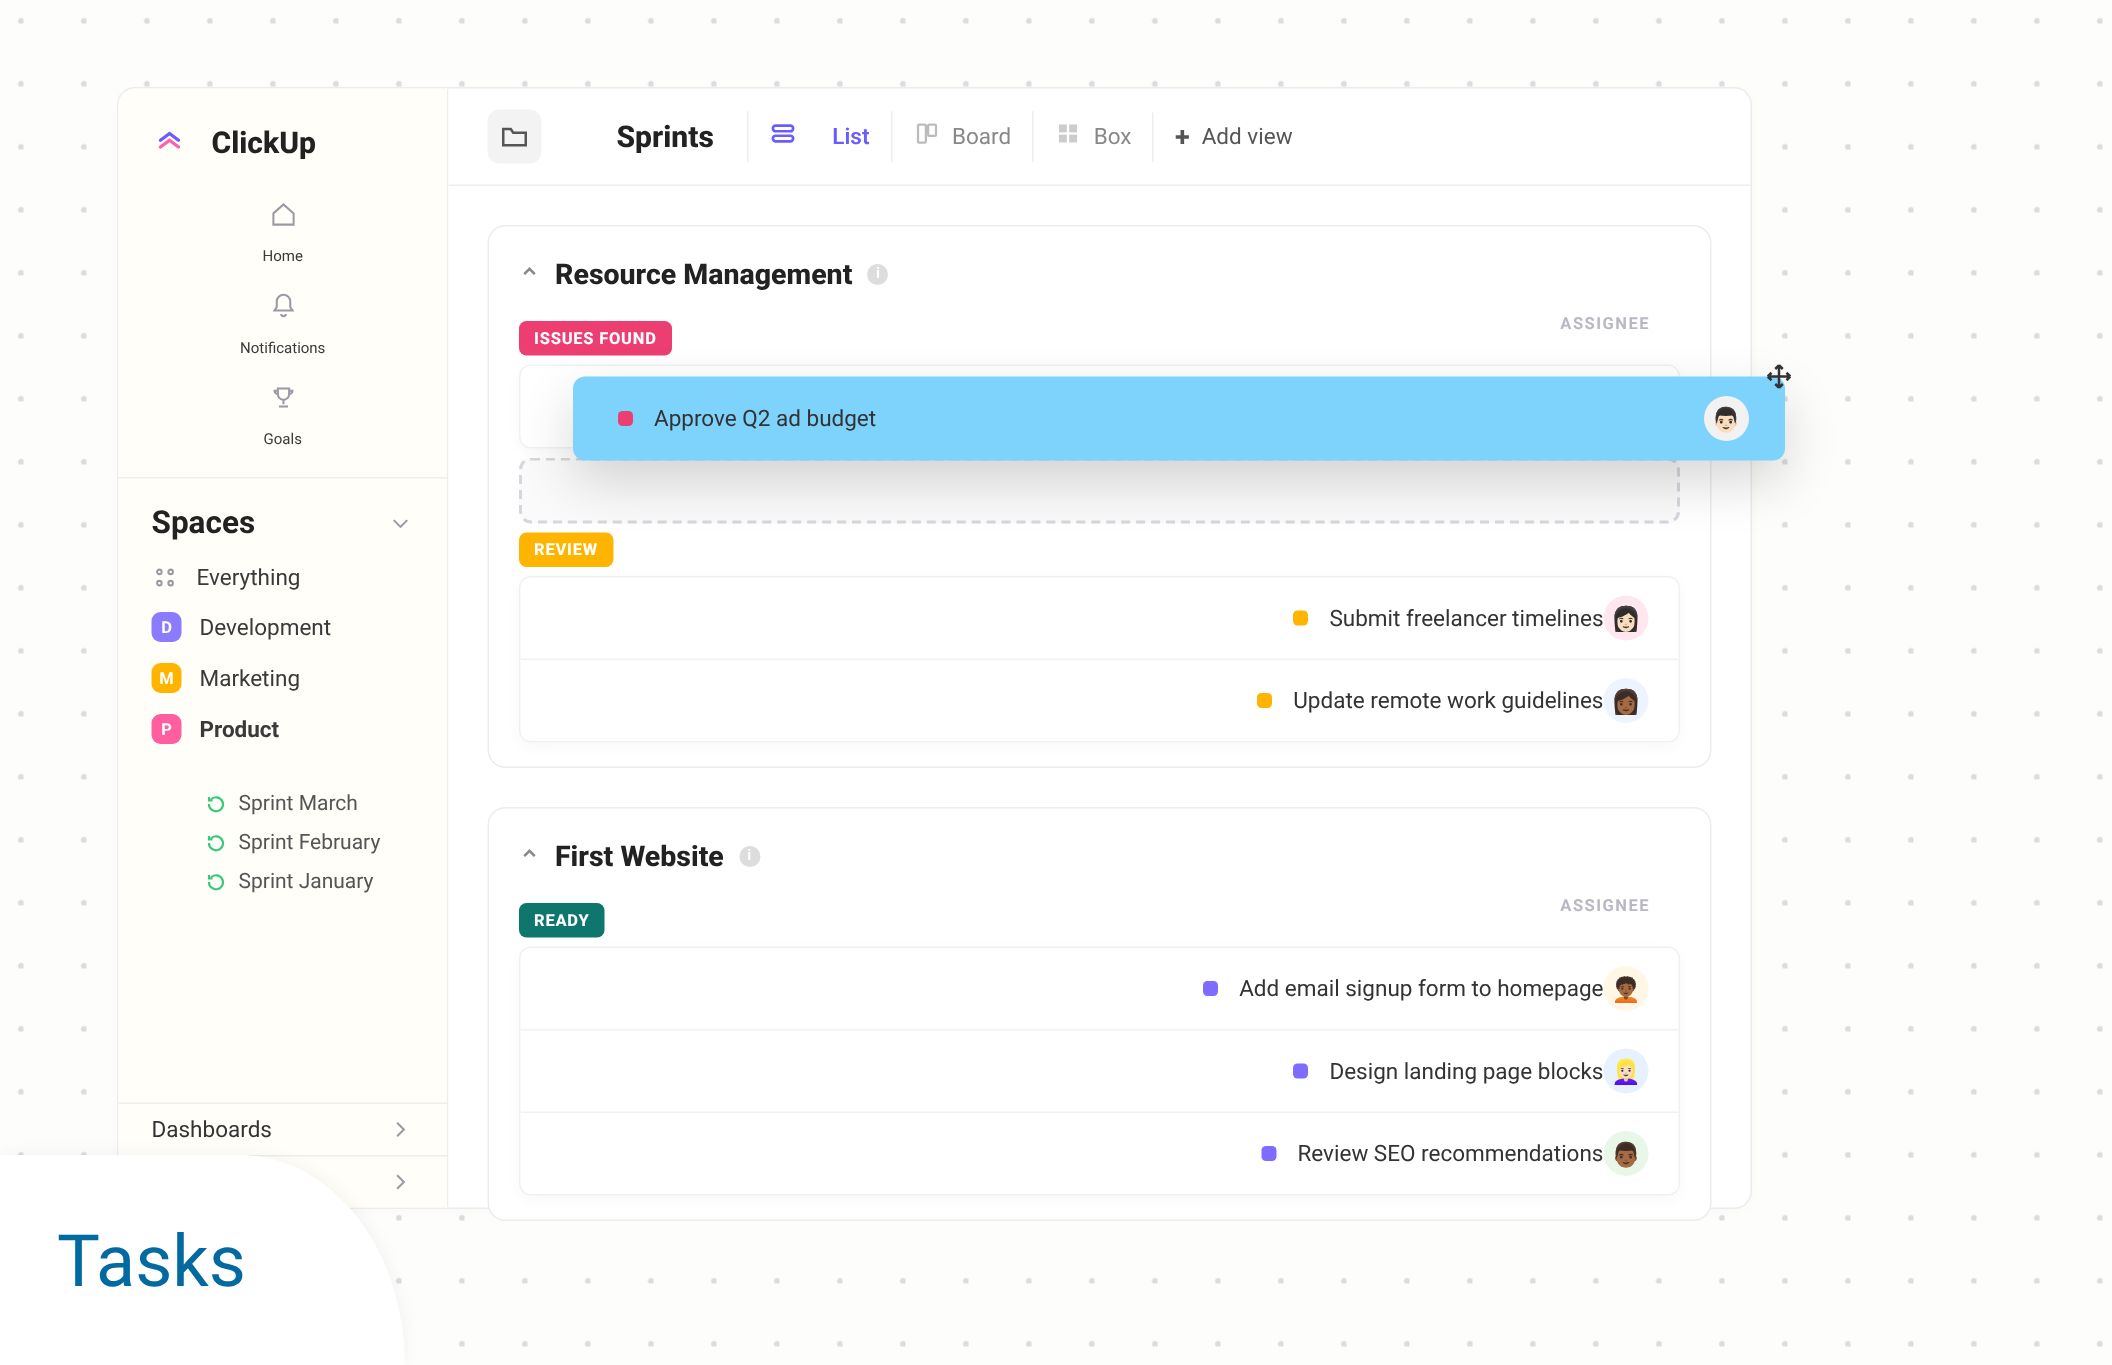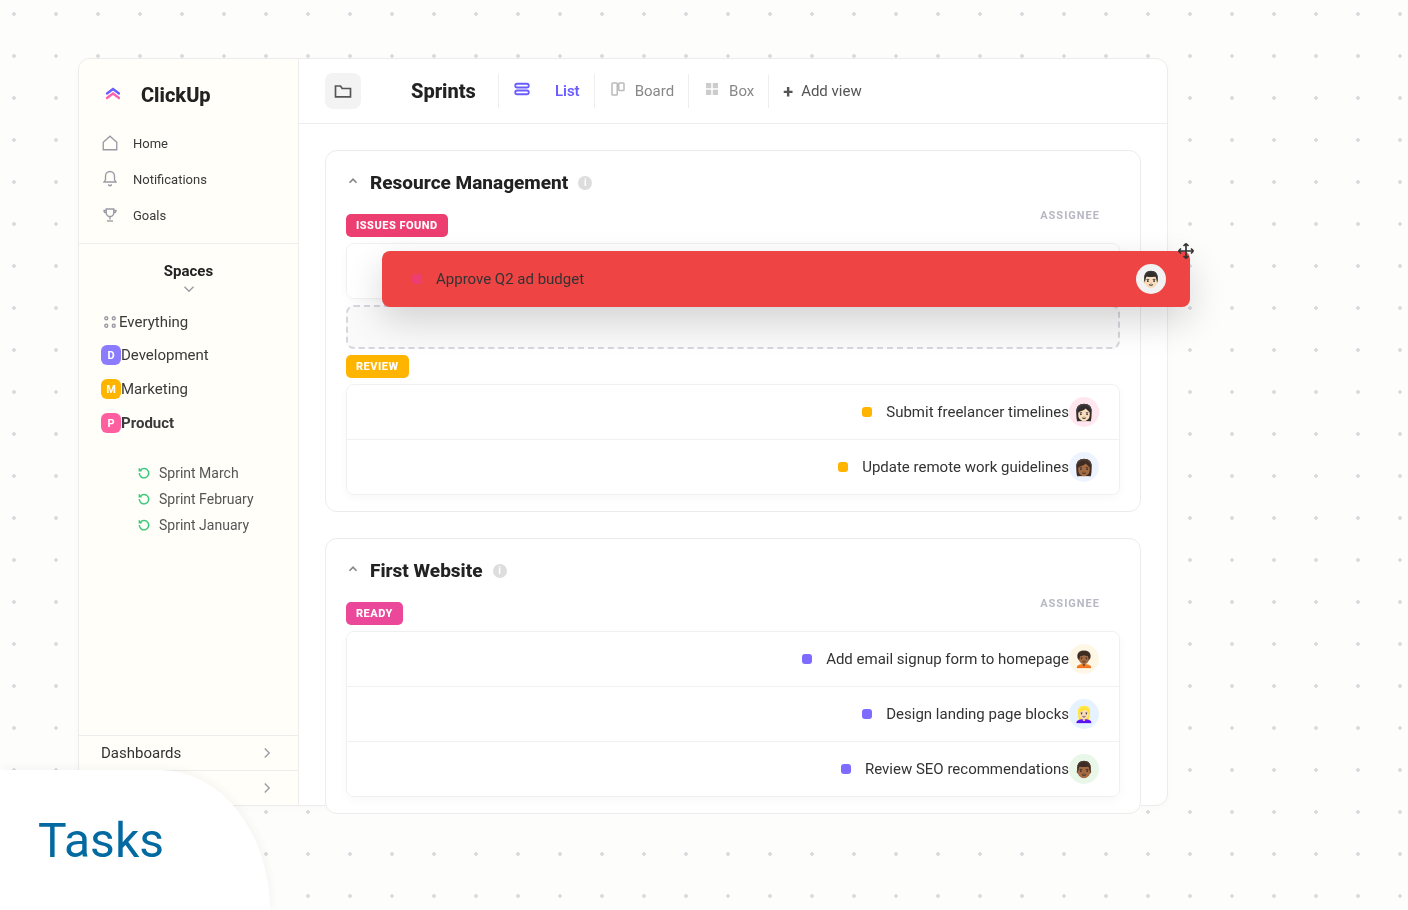--- a/index.html
+++ b/index.html
@@ -33,31 +33,31 @@
     padding: 24px 0 0 0;
     display: flex;
     flex-direction: column;
   }
   .brand { display: flex; align-items: center; gap: 16px; padding: 0 22px 18px 22px; }
   .brand svg { width: 24px; height: 24px; }
   .brand-text { font-weight: 800; font-size: 20px; color: #222; }
   .nav-item {
     display: flex; align-items: center; gap: 14px;
     padding: 9px 22px;
-    font-size: 13px; color: #3a3a3a; cursor: pointer;
+    font-size: 10px; color: #3a3a3a; cursor: pointer; flex-direction: column;
   }
   .nav-icon { width: 18px; height: 18px; color: #9a9aa5; display:flex; align-items:center; justify-content:center; }
   .nav-icon svg { width: 18px; height: 18px; stroke: currentColor; fill: none; stroke-width: 1.8; }
   .sep { height: 1px; background: #eee; margin: 10px 0; }
   .spaces-header {
     display:flex; align-items:center; justify-content:space-between;
-    padding: 8px 22px; font-weight:700; color:#222; font-size:15px;flex-direction:column;
+    padding: 8px 22px; font-weight:700; color:#222; font-size:21px;
   }
   .space-item {
-    display:flex; align-items:center; 
+    display:flex; align-items:center; gap:12px;
     padding: 7px 22px; font-size:15px; color:#3a3a3a; cursor:pointer;
   }
   .space-badge { width:20px; height:20px; border-radius:6px; display:flex; align-items:center; justify-content:center; font-size:11px; font-weight:700; color:#fff; }
   .subitems { padding-left: 58px; margin-top: 20px; }
   .subitem { display:flex; align-items:center; gap:8px; padding:5px 0; font-size:14px; color:#555; cursor:pointer;}
   .subitem svg { width:14px; height:14px; }
   .bottom-item {
     display:flex; align-items:center; justify-content:space-between;
     padding:8px 22px; font-size:15px; color:#333; border-top:1px solid #eee; cursor:pointer;
   }
@@ -90,21 +90,21 @@
   .section-header { display:flex; align-items:center; gap:10px; margin-bottom:14px;}
   .section-title { font-weight:800; font-size:19px; color:#222; }
   .info-dot { width:14px; height:14px; border-radius:50%; background:#ddd; color:#fff; font-size:10px; display:flex; align-items:center; justify-content:center; font-weight:700;}
   .assignee-hdr { position:absolute; right:40px; top:58px; font-size:11px; letter-spacing:1px; color:#b8b8c4; font-weight:700;}
   .status-pill {
     display:inline-block; padding:5px 10px; border-radius:5px;
     font-size:11px; font-weight:800; letter-spacing:0.5px; color:#fff; margin: 6px 0 6px 0;
   }
   .pill-pink   { background:#ed3e72; }
   .pill-yellow { background:#ffb400; }
-  .pill-purple { background:#ec4899; }
+  .pill-purple { background:#0f766e; }
   .task-list { border:1px solid #f0f0f0; border-radius:8px; overflow:hidden; box-shadow: 0 3px 10px rgba(0,0,0,0.03);}
   .task-row {
     display:flex; align-items:center; justify-content:flex-end;
     padding:12px 20px; border-top:1px solid #f1f1f1; background:#fff; cursor:pointer;
   }
   .task-row:first-child { border-top:none; }
   .task-left { display:flex; align-items:center; gap:14px; }
   .dot { width:10px; height:10px; border-radius:3px; }
   .dot-pink   { background:#ed3e72; }
   .dot-yellow { background:#ffb400; }
@@ -114,21 +114,21 @@
   
   .placeholder {
     border:2px dashed #d6d6de; border-radius:8px; height:44px; margin-top:6px; background:#fafafa;
   }
   
   
   .floating {
     position:absolute;
     left:382px; top:251px;
     width:808px;
-    background:#ef4444; border-radius:8px;
+    background:#7dd3fc; border-radius:8px;
     box-shadow: 0 14px 36px rgba(0,0,0,0.16);
     display:flex; align-items:center; justify-content:space-between;
     padding:13px 24px 13px 30px;
     z-index:10;
   }
   .move-handle { position:absolute; right:-6px; top:-10px; width:20px; height:20px; color:#333;}
   
   
   .tasks-badge {
     position:absolute; left:0; bottom:0;

